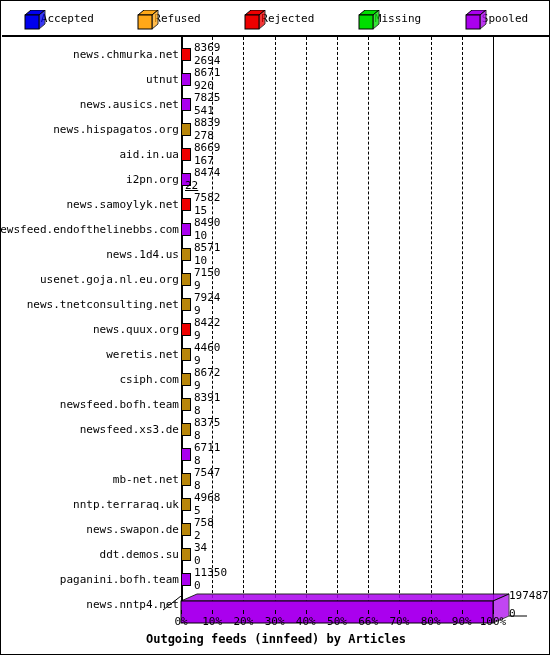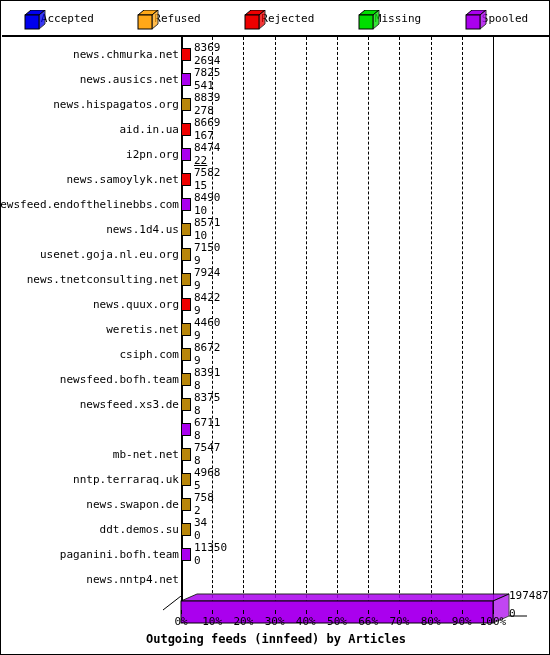--- a/index.html
+++ b/index.html
@@ -219,20 +219,26 @@
         <div class="axis-left" style="left: 180px; top: 0px; height: 575px;"></div>
       </div>
     <div id="rows">
         <div class="row">
           <div class="row-label">news.chmurka.net</div>
           <div class="bar" style="left: 180px; width: 10px; background: rgb(238, 0, 0);"></div>
           <div class="val-top" style="left: 193px;">8369</div>
           <div class="val-bot" style="left: 193px;">2694</div>
         </div>
         <div class="row">
+          <div class="row-label">utnut</div>
+          <div class="bar" style="left: 180px; width: 10px; background: rgb(170, 0, 238);"></div>
+          <div class="val-top" style="left: 193px;">8671</div>
+          <div class="val-bot" style="left: 193px;">920</div>
+        </div>
+        <div class="row">
           <div class="row-label">news.ausics.net</div>
           <div class="bar" style="left: 180px; width: 10px; background: rgb(170, 0, 238);"></div>
           <div class="val-top" style="left: 193px;">7825</div>
           <div class="val-bot" style="left: 193px;">541</div>
         </div>
         <div class="row">
           <div class="row-label">news.hispagatos.org</div>
           <div class="bar" style="left: 180px; width: 10px; background: rgb(184, 134, 11);"></div>
           <div class="val-top" style="left: 193px;">8839</div>
           <div class="val-bot" style="left: 193px;">278</div>
@@ -240,21 +246,21 @@
         <div class="row">
           <div class="row-label">aid.in.ua</div>
           <div class="bar" style="left: 180px; width: 10px; background: rgb(238, 0, 0);"></div>
           <div class="val-top" style="left: 193px;">8669</div>
           <div class="val-bot" style="left: 193px;">167</div>
         </div>
         <div class="row">
           <div class="row-label">i2pn.org</div>
           <div class="bar" style="left: 180px; width: 10px; background: rgb(170, 0, 238);"></div>
           <div class="val-top" style="left: 193px;">8474</div>
-          <div class="val-bot" style="left: 193px; text-decoration: underline;">22</div>
+          <div class="val-bot" style="left: 184px; text-decoration: underline;">22</div>
         </div>
         <div class="row">
           <div class="row-label">news.samoylyk.net</div>
           <div class="bar" style="left: 180px; width: 10px; background: rgb(238, 0, 0);"></div>
           <div class="val-top" style="left: 193px;">7582</div>
           <div class="val-bot" style="left: 193px;">15</div>
         </div>
         <div class="row">
           <div class="row-label">newsfeed.endofthelinebbs.com</div>
           <div class="bar" style="left: 180px; width: 10px; background: rgb(170, 0, 238);"></div>

